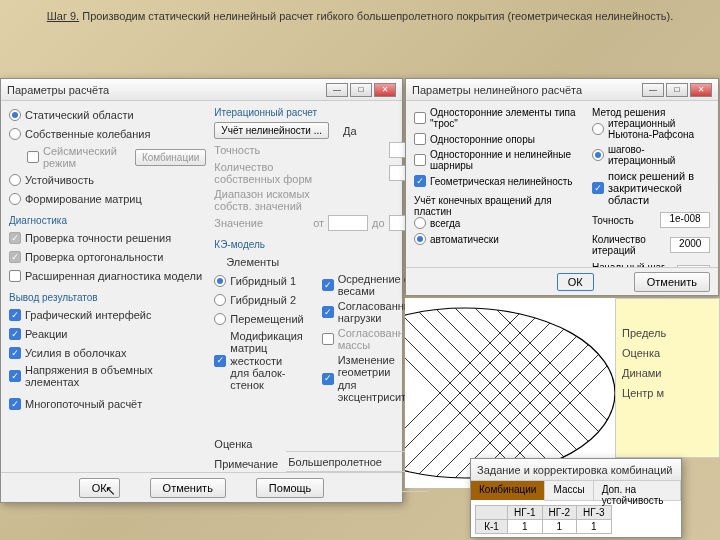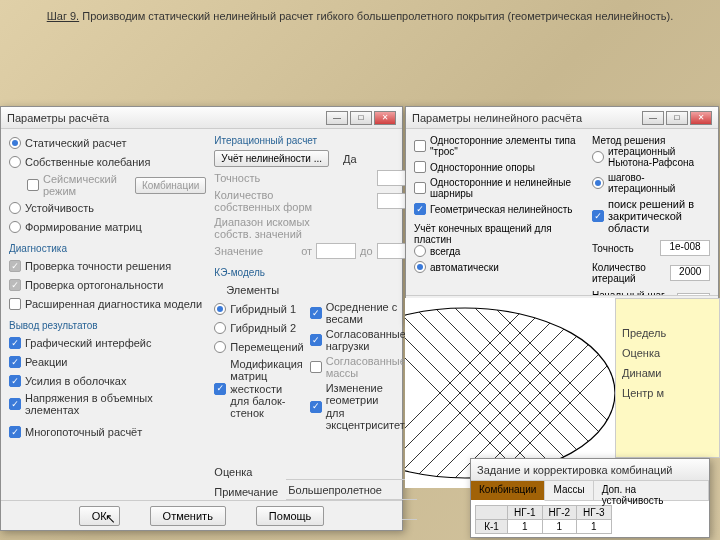--- a/index.html
+++ b/index.html
@@ -1,21 +1,21 @@
 <!DOCTYPE html>
 <html><head>
 <meta charset="utf-8">
 <style>
 * { box-sizing: border-box; margin: 0; padding: 0; font-family: "Segoe UI", Tahoma, sans-serif; font-size: 11px; }
 body { width: 720px; height: 540px; background: #d4c5a0; position: relative; overflow: hidden; }
 .bg-texture { position: absolute; inset: 0; background: linear-gradient(135deg, #e0d0a8, #c8b890, #d4c5a0); }
 .title-text { position: absolute; top: 4px; left: 0; right: 0; text-align: center; font-size: 17px; color: #333; line-height: 1.3; padding: 0 40px; }
 .title-text .u { text-decoration: underline; }
 
-.win { position: absolute; background: #f0f0f0; border: 1px solid #8e8e8e; box-shadow: 2px 2px 8px rgba(0,0,0,.3); margin-top: 28px; }
+.win { position: absolute; background: #f0f0f0; border: 1px solid #8e8e8e; box-shadow: 2px 2px 8px rgba(0,0,0,.3); }
 .win-titlebar { height: 22px; background: linear-gradient(#fdfdfd, #e8e8e8); border-bottom: 1px solid #ccc; display: flex; align-items: center; padding: 0 6px; justify-content: space-between; }
 .win-title { font-size: 11px; color: #333; }
 .win-controls { display: flex; gap: 2px; }
 .win-btn { width: 22px; height: 14px; border: 1px solid #888; background: linear-gradient(#f8f8f8,#ddd); display: flex; align-items: center; justify-content: center; font-size: 8px; cursor: pointer; }
 .win-btn.close { background: linear-gradient(#f0a0a0,#d04040); color: #fff; }
 
 .win1 { left: 0; top: 78px; width: 403px; height: 425px; }
 .win1-body { padding: 6px 8px; display: flex; gap: 8px; font-size: 10px; color: #333; }
 .col { flex: 1; }
 .group-label { color: #2a6496; margin-bottom: 4px; font-size: 10px; }
@@ -49,21 +49,21 @@
 .w2-wide { display:flex; align-items:center; justify-content:space-between; margin-top:6px; }
 .w2-bottom { position:absolute; left:0; right:0; bottom:0; height:28px; border-top:1px solid #ccc; display:flex; align-items:center; justify-content:flex-end; padding:0 8px; gap:40px; background:#f0f0f0; }
 .ok-boxed { border:1px solid #3a7ad9; padding:2px 10px; border-radius:2px; }
 
 .mesh { position:absolute; left:405px; top:298px; width:210px; height:190px; background:#fff; overflow:hidden; }
 .mesh svg { width:100%; height:100%; }
 
 .right-panel { position:absolute; left:615px; top:298px; width:105px; height:160px; background:#fef9c3; border:1px solid #ccc; padding:28px 6px 18px 6px; }
 .right-panel div { margin-bottom:8px; font-size:11px; color:#444; }
 
-.win3 { position:absolute; left:470px; top:458px; width:240px; height:80px; background:#fff; border:1px solid #8e8e8e; box-shadow:2px 2px 8px rgba(0,0,0,.3); }
+.win3 { position:absolute; left:470px; top:458px; width:212px; height:80px; background:#fff; border:1px solid #8e8e8e; box-shadow:2px 2px 8px rgba(0,0,0,.3); }
 .win3 .tabs { display:flex; height:20px; border-bottom:1px solid #ccc; background:#f0f0f0; }
 .win3 .tab { padding:3px 8px; border-right:1px solid #ccc; font-size:10px; cursor:pointer; }
 .win3 .tab.active { background:#a16207; border-bottom:1px solid #fff; margin-bottom:-1px; }
 .win3 .tbl { border-collapse:collapse; margin:4px; }
 .win3 .tbl td, .win3 .tbl th { border:1px solid #bbb; padding:1px 6px; font-size:10px; font-weight:normal; text-align:center; min-width:32px; }
 .win3 .tbl th { background:#e8e8e8; }
 .win3 .tbl .rowhdr { background:#e8e8e8; }
 </style>
 </head>
 <body>
@@ -80,21 +80,21 @@
     <div class="win-controls">
       <div class="win-btn">—</div>
       <div class="win-btn">□</div>
       <div class="win-btn close">✕</div>
     </div>
   </div>
   <div class="win1-body">
     <div class="col">
       <div class="row">
           <span class="radio on"></span>
-          <span>Статический расчет</span>
+          <span>Статический области</span>
         </div>
       <div class="row">
           <span class="radio"></span>
           <span>Собственные колебания</span>
         </div>
       <div class="row sub disabled">
           <span class="check"></span>
           <span>Сейсмический режим</span>
         <button class="btn small disabled" style="margin-left:14px">Комбинации</button>
       </div>
@@ -167,21 +167,21 @@
         <span style="margin-left:auto">от</span>
           <span class="small-input"></span>
         <span>до</span>
           <span class="small-input"></span>
         </div>
 
       <div class="group-label section-gap">КЭ-модель</div>
       <div class="row">
           <span style="margin-left:12px">Элементы</span>
         </div>
-      <div style="display:flex; gap:6px">
+      <div style="display:flex; gap:18px">
         <div style="flex:1">
           <div class="row">
               <span class="radio on"></span>
               <span>Гибридный 1</span>
             </div>
           <div class="row">
               <span class="radio"></span>
               <span>Гибридный 2</span>
             </div>
           <div class="row">

